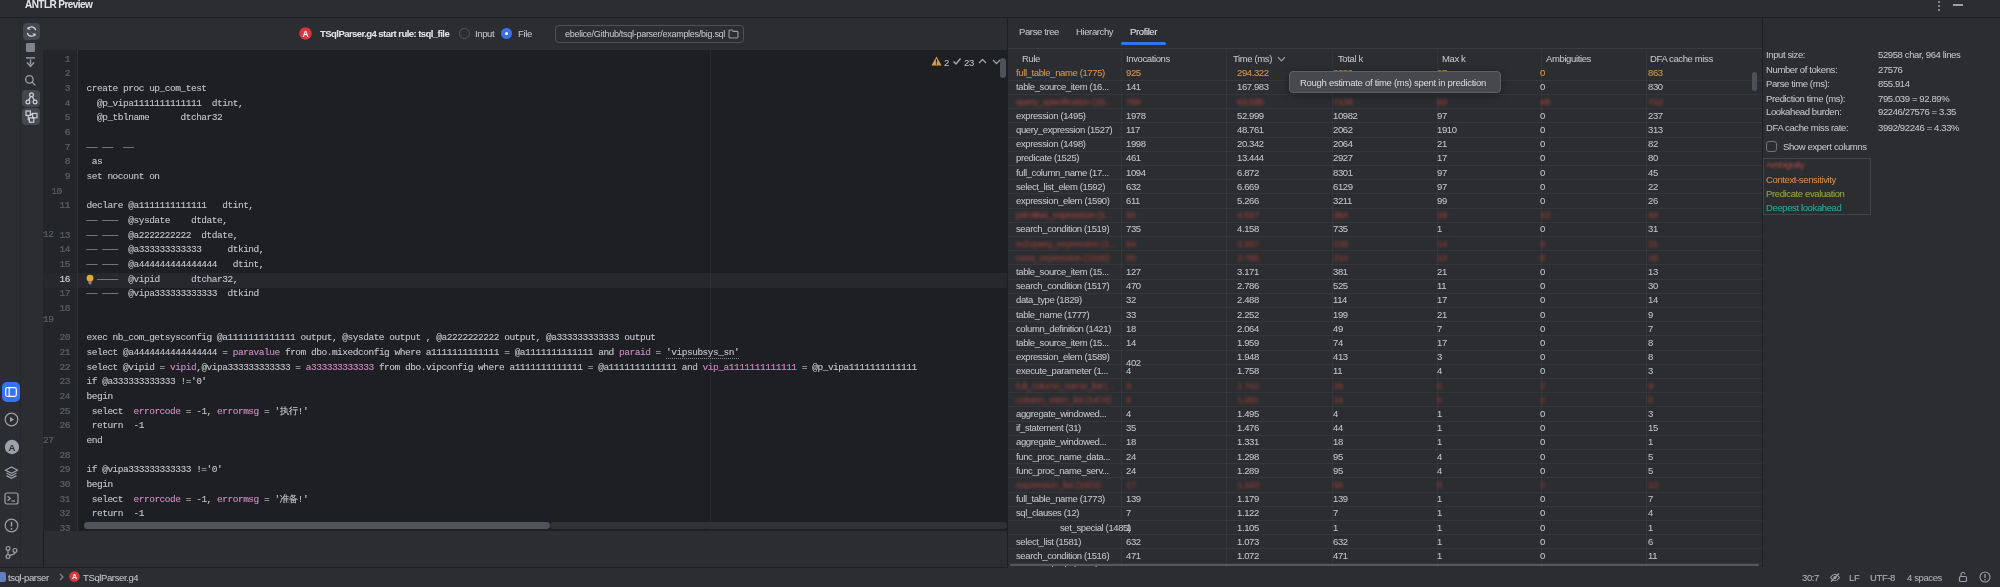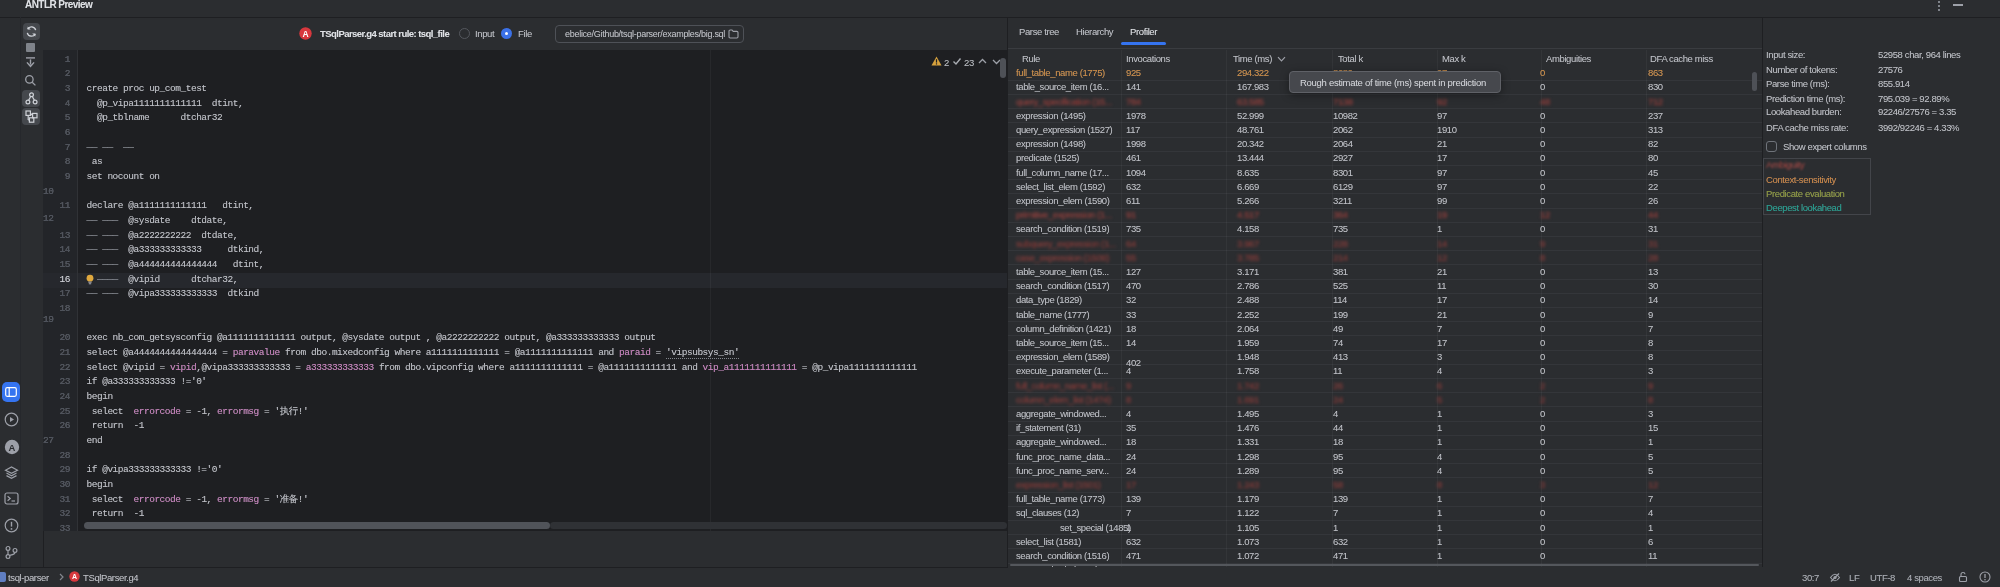--- a/index.html
+++ b/index.html
@@ -120,24 +120,24 @@
 <div class="abs mono" style="left:86.5px;top:96.7px;line-height:14.664px">  @p_vipa1111111111111  dtint,</div>
 <div class="abs mono" style="left:43px;top:111.4px;width:27px;text-align:right;color:#4a4f58;line-height:14.664px">5</div>
 <div class="abs mono" style="left:86.5px;top:111.4px;line-height:14.664px">  @p_tblname      dtchar32</div>
 <div class="abs mono" style="left:43px;top:126.0px;width:27px;text-align:right;color:#4a4f58;line-height:14.664px">6</div>
 <div class="abs mono" style="left:43px;top:140.7px;width:27px;text-align:right;color:#4a4f58;line-height:14.664px">7</div>
 <div class="abs mono" style="left:86.5px;top:140.7px;line-height:14.664px"><span class="dim">── ──  ──</span></div>
 <div class="abs mono" style="left:43px;top:155.3px;width:27px;text-align:right;color:#4a4f58;line-height:14.664px">8</div>
 <div class="abs mono" style="left:86.5px;top:155.3px;line-height:14.664px"> as</div>
 <div class="abs mono" style="left:43px;top:170.0px;width:27px;text-align:right;color:#4a4f58;line-height:14.664px">9</div>
 <div class="abs mono" style="left:86.5px;top:170.0px;line-height:14.664px">set nocount on</div>
-<div class="abs mono" style="left:43px;top:184.7px;width:27px;text-align:left;color:#4a4f58;line-height:14.664px">10</div>
+<div class="abs mono" style="left:43px;top:184.7px;width:27px;text-align:center;color:#4a4f58;line-height:14.664px">10</div>
 <div class="abs mono" style="left:43px;top:199.3px;width:27px;text-align:right;color:#4a4f58;line-height:14.664px">11</div>
 <div class="abs mono" style="left:86.5px;top:199.3px;line-height:14.664px">declare @a1111111111111   dtint,</div>
-<div class="abs mono" style="left:43px;top:212px;width:27px;text-align:left;color:#4a4f58;line-height:14.664px">12</div>
+<div class="abs mono" style="left:43px;top:228px;width:27px;text-align:left;color:#4a4f58;line-height:14.664px">12</div>
 <div class="abs mono" style="left:86.5px;top:214.0px;line-height:14.664px"><span class="dim">── ───</span>  @sysdate    dtdate,</div>
 <div class="abs mono" style="left:43px;top:228.7px;width:27px;text-align:right;color:#4a4f58;line-height:14.664px">13</div>
 <div class="abs mono" style="left:86.5px;top:228.7px;line-height:14.664px"><span class="dim">── ───</span>  @a2222222222  dtdate,</div>
 <div class="abs mono" style="left:43px;top:243.3px;width:27px;text-align:right;color:#4a4f58;line-height:14.664px">14</div>
 <div class="abs mono" style="left:86.5px;top:243.3px;line-height:14.664px"><span class="dim">── ───</span>  @a333333333333     dtkind,</div>
 <div class="abs mono" style="left:43px;top:258.0px;width:27px;text-align:right;color:#4a4f58;line-height:14.664px">15</div>
 <div class="abs mono" style="left:86.5px;top:258.0px;line-height:14.664px"><span class="dim">── ───</span>  @a444444444444444   dtint,</div>
 <div class="abs mono" style="left:43px;top:272.7px;width:27px;text-align:right;color:#ced0d6;line-height:14.664px">16</div>
 <div class="abs mono" style="left:86.5px;top:272.7px;line-height:14.664px">  <span class="dim">────</span>  @vipid      dtchar32,</div>
 <div class="abs mono" style="left:43px;top:287.3px;width:27px;text-align:right;color:#4a4f58;line-height:14.664px">17</div>
@@ -283,21 +283,21 @@
 <span class="abs ui" style="left:1237px;top:1.5px;color:inherit">13.444</span>
 <span class="abs ui" style="left:1333px;top:1.5px;color:inherit">2927</span>
 <span class="abs ui" style="left:1437px;top:1.5px;color:inherit">17</span>
 <span class="abs ui" style="left:1540px;top:1.5px;color:inherit">0</span>
 <span class="abs ui" style="left:1648px;top:1.5px;color:inherit">80</span>
 </div>
 <div class="abs" style="left:1008px;top:165.0px;width:754px;height:1px;background:rgba(188,190,196,0.07)"></div>
 <div class="abs" style="left:0;top:165.0px;height:14.2px;color:#bcbec4">
 <span class="abs ui" style="left:1016px;top:1.5px;color:inherit">full_column_name (17...</span>
 <span class="abs ui" style="left:1126px;top:1.5px;color:inherit">1094</span>
-<span class="abs ui" style="left:1237px;top:1.5px;color:inherit">8.635</span>
+<span class="abs ui" style="left:1237px;top:1.5px;color:inherit">6.872</span>
 <span class="abs ui" style="left:1333px;top:1.5px;color:inherit">8301</span>
 <span class="abs ui" style="left:1437px;top:1.5px;color:inherit">97</span>
 <span class="abs ui" style="left:1540px;top:1.5px;color:inherit">0</span>
 <span class="abs ui" style="left:1648px;top:1.5px;color:inherit">45</span>
 </div>
 <div class="abs" style="left:1008px;top:179.2px;width:754px;height:1px;background:rgba(188,190,196,0.07)"></div>
 <div class="abs" style="left:0;top:179.2px;height:14.2px;color:#bcbec4">
 <span class="abs ui" style="left:1016px;top:1.5px;color:inherit">select_list_elem (1592)</span>
 <span class="abs ui" style="left:1126px;top:1.5px;color:inherit">632</span>
 <span class="abs ui" style="left:1237px;top:1.5px;color:inherit">6.669</span>

